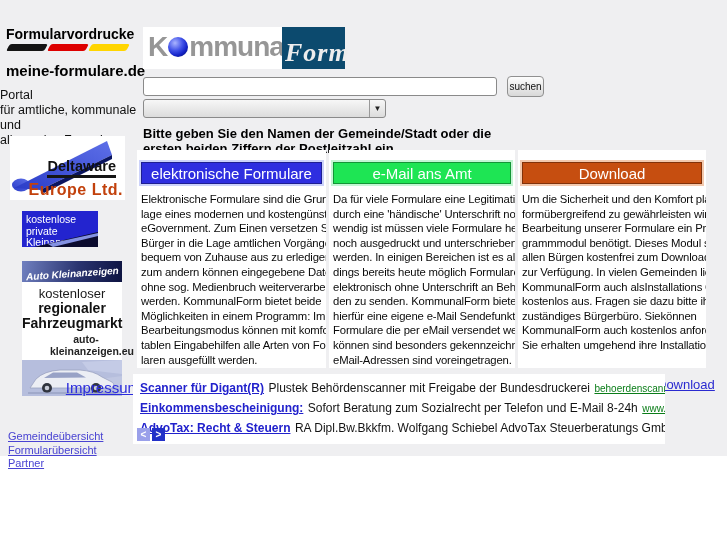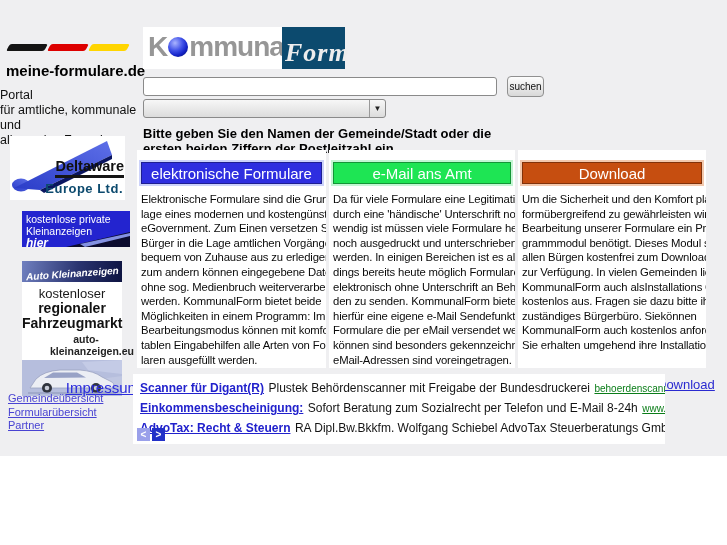--- a/index.html
+++ b/index.html
@@ -10,39 +10,39 @@
   .abs { position:absolute; }
 
   
   .brand { left:6px; top:26px; font-size:14px; font-weight:bold; color:#000; }
   .flag { left:8px; top:44px; display:flex; gap:3px; }
   .flag span { width:38px; height:7px; border-radius:2px; transform:skewX(-28deg); }
   .domain { left:6px; top:62px; font-size:15px; font-weight:bold; color:#000; }
   .tagline { left:0; top:88px; width:150px; text-align:left; font-size:12.5px; line-height:15px; white-space:pre-line; color:#101010; }
 
   .deltaware { left:10px; top:136px; width:115px; height:64px; background:#fff; display:block; text-decoration:none; }
-  .dw-name { position:absolute; right:1px; top:23px; font-size:14.5px; font-weight:bold; color:#101010; border-bottom:3px solid #151515; padding-bottom:1px; line-height:15px; }
-  .dw-sub  { position:absolute; right:2px; top:45px; font-size:13px; font-weight:bold; color:#0c4a6e; letter-spacing:.5px; }
-
-  .banner1 { left:22px; top:211px; width:108px; height:36px; display:block; text-decoration:none; overflow:hidden; }
+  .dw-name { position:absolute; right:9px; top:23px; font-size:14.5px; font-weight:bold; color:#101010; border-bottom:3px solid #151515; padding-bottom:1px; line-height:15px; }
+  .dw-sub  { position:absolute; right:2px; top:45px; font-size:16px; font-weight:bold; color:#c2410c; letter-spacing:.5px; }
+
+  .banner1 { left:22px; top:211px; width:76px; height:36px; display:block; text-decoration:none; overflow:hidden; }
   .b1-l1,.b1-l2 { margin-left:4px; font-size:10.5px; line-height:11.5px; color:#fff; }
   .b1-l1 { padding-top:3px; }
   .b1-cta { margin-left:4px; font-size:12px; font-weight:bold; font-style:italic; color:#fff; line-height:12px; }
   .b1-swoosh { position:absolute; right:0; bottom:0; }
 
   .banner2 { left:22px; top:261px; width:100px; display:block; text-decoration:none; background:#fff; }
   .b2-head { height:21px; background:linear-gradient(100deg,#7080c0 0%,#2a3470 55%,#0d1340 100%); text-align:center; line-height:21px; }
   .b2-head span { display:inline-block; transform:rotate(-4deg); color:#fff; font-size:10px; font-weight:bold; font-style:italic; }
   .b2-line1 { margin-top:4px; text-align:center; font-size:13px; color:#1a1a1a; }
   .b2-line2,.b2-line3 { text-align:center; font-size:14px; font-weight:bold; color:#111; line-height:15px; }
   .b2-url { margin:2px 0 3px; text-align:center; font-size:10.5px; font-weight:bold; color:#222;padding-left:28px; }
   .b2-car { height:36px; background:#b6bedd; overflow:hidden; }
 
   .impressum { left:0; top:379px; width:140px; text-align:right; font-size:15px; color:#2b2bdd; text-decoration:underline; }
-  .side-links { left:8px; top:392px; }
+  .side-links { left:8px; top:430px; }
   .side-links a { display:block; font-size:11px; line-height:13.5px; color:#4943d2; text-decoration:underline; }
 
   
   .logo { left:143px; top:27px; width:202px; height:42px; background:#fff; }
   .logo-text { position:absolute; left:5px; top:4px; font-size:28px; font-weight:bold; color:#969696; letter-spacing:-1px; white-space:nowrap; }
   .ball { display:inline-block; width:20px; height:20px; border-radius:50%; vertical-align:-1px; margin:0 1px;
           background:radial-gradient(circle at 35% 30%, #aab4ff 0%, #4152e8 40%, #1423c8 65%, #000a50 100%); }
   .logo-form { position:absolute; right:0; top:0; width:63px; height:42px; background:#0c4a6e; }
   .logo-form span { position:absolute; left:3px; bottom:1px; font-family:"Liberation Serif", serif; font-style:italic; font-weight:bold; font-size:26px; color:#ededed; letter-spacing:1px; }
 
@@ -80,20 +80,21 @@
   .gbrand { position:absolute; right:10px; bottom:2px; }
   .gbrand .g { font-family:"Liberation Serif", serif; font-weight:bold; font-size:16px; color:#6a6a6a; letter-spacing:-.5px; }
   .gbrand .gx { font-size:10px; color:#4a4a4a; }
 </style>
 </head>
 <body>
 
 <div class="stage">
   <div class="pagebg"></div>
 
+  <div class="abs brand">Formularvordrucke</div>
   <div class="abs flag">
     <span style="background-color: rgb(20, 20, 20);"></span>
     <span style="background-color: rgb(221, 0, 0);"></span>
     <span style="background-color: rgb(255, 213, 0);"></span>
   </div>
   <div class="abs domain">meine-formulare.de</div>
   <div class="abs tagline">Portal
 für amtliche, kommunale und
 allgemeine Formulare.</div>
 

